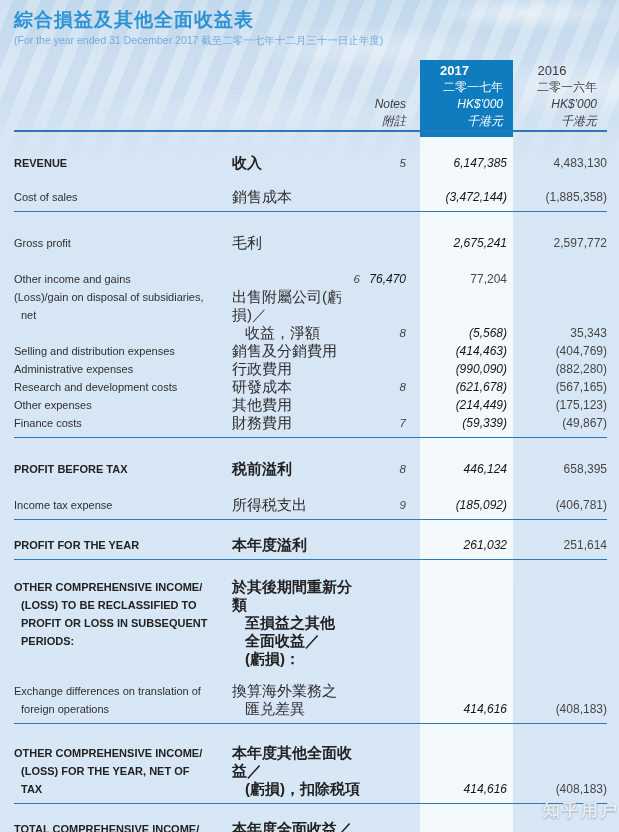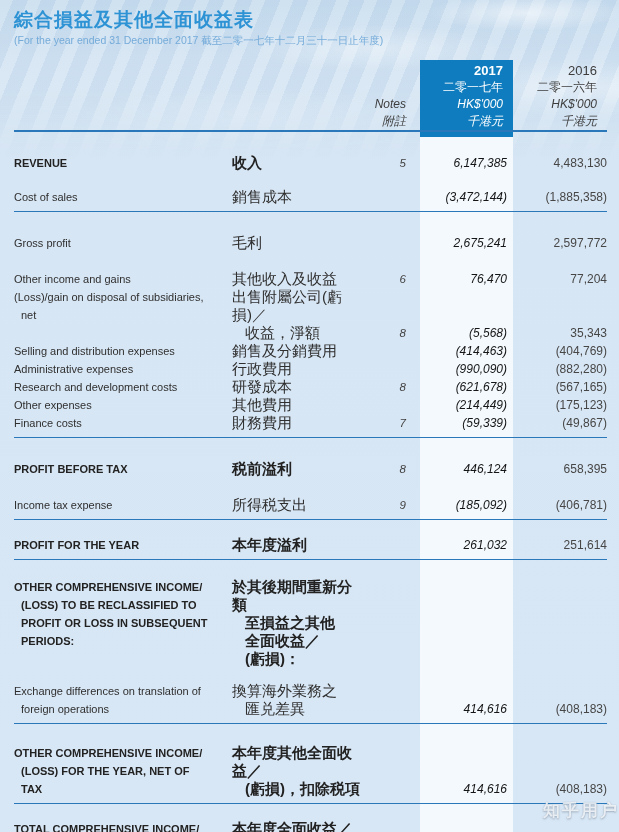--- a/index.html
+++ b/index.html
@@ -26,21 +26,21 @@
   .hl-head{position:absolute;left:420px;width:93px;top:60px;height:77px;background:#0e7cbe;z-index:0;}
 
   .content{position:relative;z-index:1;padding:8px 12px 0 14px;}
 
   .doc-title{font-size:19px;font-weight:bold;color:#2e93d4;letter-spacing:1px;line-height:23px;}
   .doc-subtitle{font-size:10.5px;color:#74abd9;margin-top:3px;line-height:13px;}
 
   .grid{display:grid;grid-template-columns:218px 128px 46px 101px 100px;}
   .table-header{margin-top:15px;padding-bottom:0;border-bottom:2px solid #2a78ba;}
   .th{line-height:17px;font-size:12px;text-align:right;color:#3d3d3d;align-self:end;}
-  .th .yr{font-size:13px;font-weight:bold;}
+  .th .yr{font-size:13px;font-weight:bold;text-align:center;}
   .th .it{font-style:italic;}
   .th-2017{color:#fff;padding-right:4px;}
   .th-2017 .yr{color:#fff;}
   .th-2016{padding-right:10px;}
   .th-notes{font-style:italic;color:#3d3d3d;}
 
   .row{position:relative;}
   .row .cell{align-self:start;}
   .row .cell-note,.row .cell-v17,.row .cell-v16{align-self:end;}
   .line{line-height:18px;}
@@ -127,23 +127,20 @@
           <div class="line">毛利</div>
         </div>
         <div class="cell cell-note"></div>
         <div class="cell cell-v17">2,675,241</div>
         <div class="cell cell-v16">2,597,772</div>
       </div>
       <div class="grid row sp-18">
         <div class="cell cell-en">
           <div class="line">Other income and gains</div>
         </div>
-        <div class="cell cell-zh">
-          <div class="line">其他收入及收益</div>
-        </div>
         <div class="cell cell-note">6</div>
         <div class="cell cell-v17">76,470</div>
         <div class="cell cell-v16">77,204</div>
       </div>
       <div class="grid row sp-0">
         <div class="cell cell-en">
           <div class="line">(Loss)/gain on disposal of subsidiaries,</div>
           <div class="line indent">net</div>
         </div>
         <div class="cell cell-zh">

